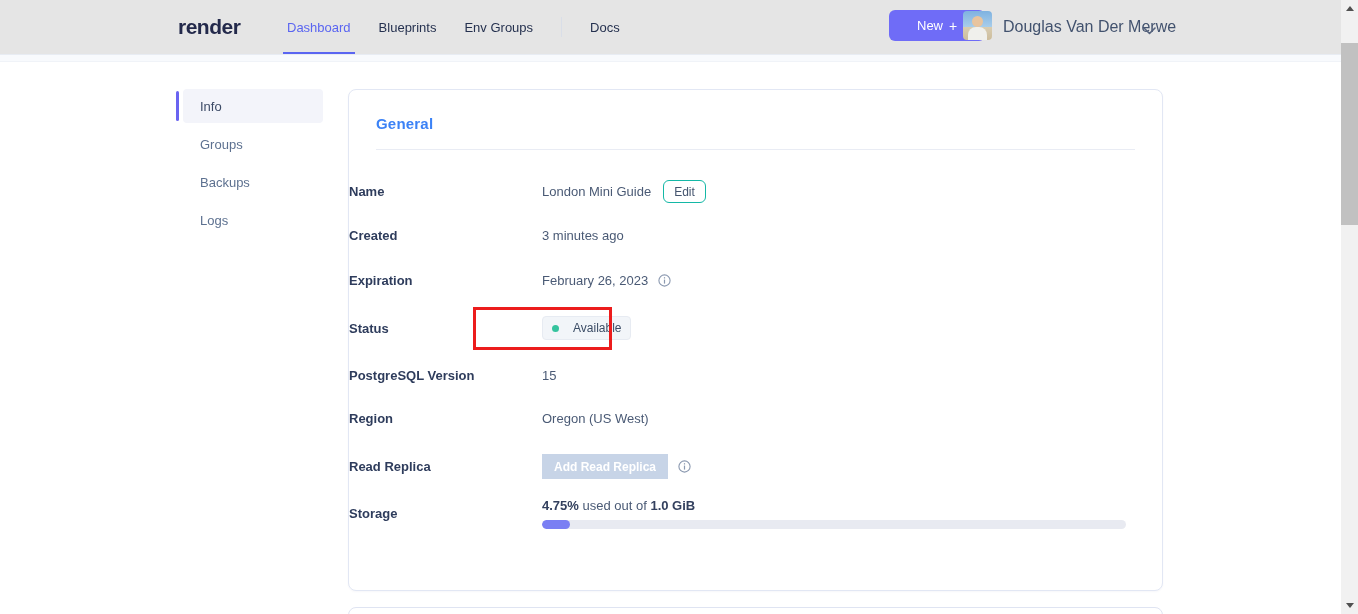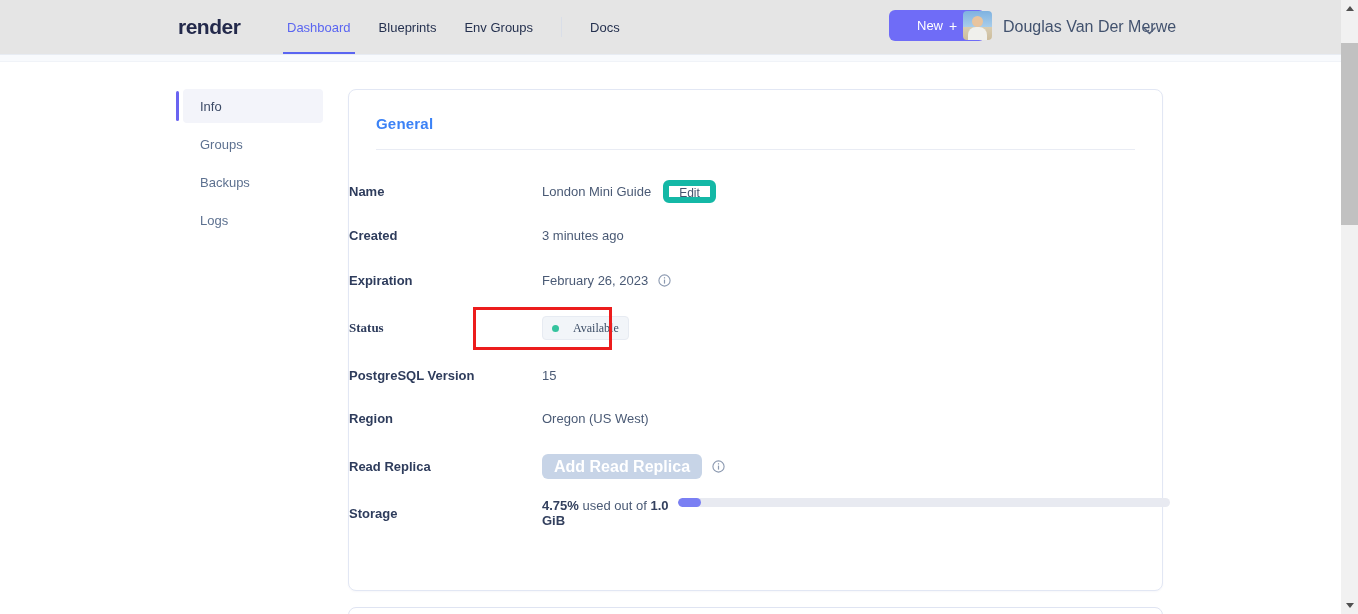--- a/index.html
+++ b/index.html
@@ -54,39 +54,39 @@
     font-weight:bold; color:#3b82f6; letter-spacing:0.2px; }
   .card-divider { position:absolute; left:27px; right:27px; top:59px; height:1px;
     background:#e9ecf4; }
 
   .row { position:absolute; left:0; width:100%; display:flex; align-items:center; }
   .row-label { width:167px; font-size:13px; font-weight:bold;
     color:#2e3c5c; flex:none; }
   .row-value { margin-left:26px; font-size:13px; color:#4a5a75; display:flex;
     align-items:center; gap:10px; }
 
-  .edit-btn { height:23px; padding:0 10px; background:#fff; border:6px solid #14b8a6;
+  .edit-btn { height:23px; padding:0 10px; background:#fff; border:1px solid #14b8a6;
     border-radius:6px; font-size:12px; color:#44546e; cursor:pointer; margin-left:2px;
     font-family:"Liberation Sans", sans-serif; }
 
   .info-icon { display:inline-flex; cursor:pointer; }
 
   .status-badge { display:inline-flex; align-items:center; gap:14px; height:24px;
     padding:0 9px; background:#f2f5f9; border:1px solid #e7ebf2; border-radius:4px;
     font-size:12px; color:#3c4d66; }
   .status-dot { width:7px; height:7px; border-radius:50%; background:#35c39e; }
 
   .red-annotation { position:absolute; left:124px; top:217px; width:139px; height:43px;
     border:3px solid #ec1c1c; pointer-events:none; z-index:4; }
 
   .replica-btn { height:25px; padding:0 12px; background:#c7d4e7; border:none;
-    border-radius:6px; color:#ffffff; font-size:16px; font-weight:bold; cursor:default;
-    font-family:"Liberation Sans", sans-serif; }
-
-  .storage-col { margin-left:26px; display:flex; flex-direction:row; gap:7px; }
+    border-radius:0; color:#ffffff; font-size:12px; font-weight:bold; cursor:default;
+    font-family:"Liberation Sans", sans-serif; }
+
+  .storage-col { margin-left:26px; display:flex; flex-direction:column; gap:7px; }
   .storage-text { font-size:13px; color:#4a5a75; }
   .storage-text b { color:#33405e; }
   .progress-track { width:584px; height:9px; background:#e8eaf1; border-radius:5px;
     overflow:hidden; }
   .progress-fill { height:100%; background:#7a7ff3; border-radius:5px; }
 
   .next-card { position:absolute; left:348px; top:607px; width:815px; height:20px;
     background:#fff; border:1px solid #dfe4f2; border-radius:8px 8px 0 0; }
 
   
@@ -166,21 +166,21 @@
         <svg width="13" height="13" viewBox="0 0 13 13">
             <circle cx="6.5" cy="6.5" r="5.6" fill="none" stroke="#8b99b0" stroke-width="1.1"></circle>
             <rect x="5.9" y="5.6" width="1.2" height="4" fill="#8b99b0"></rect>
             <rect x="5.9" y="3.2" width="1.2" height="1.3" fill="#8b99b0"></rect>
           </svg>
       </span>
     </div>
   </div>
 
   <div class="red-annotation"></div>
-  <div class="row" style="top:226px;font-family:Liberation Serif, serif;">
+  <div class="row" style="top:226px;">
     <div class="row-label">Status</div>
     <div class="row-value">
       <span class="status-badge">
         <span class="status-dot"></span>
         <span>Available</span>
       </span>
     </div>
   </div>
 
   <div class="row" style="top:278px;">

